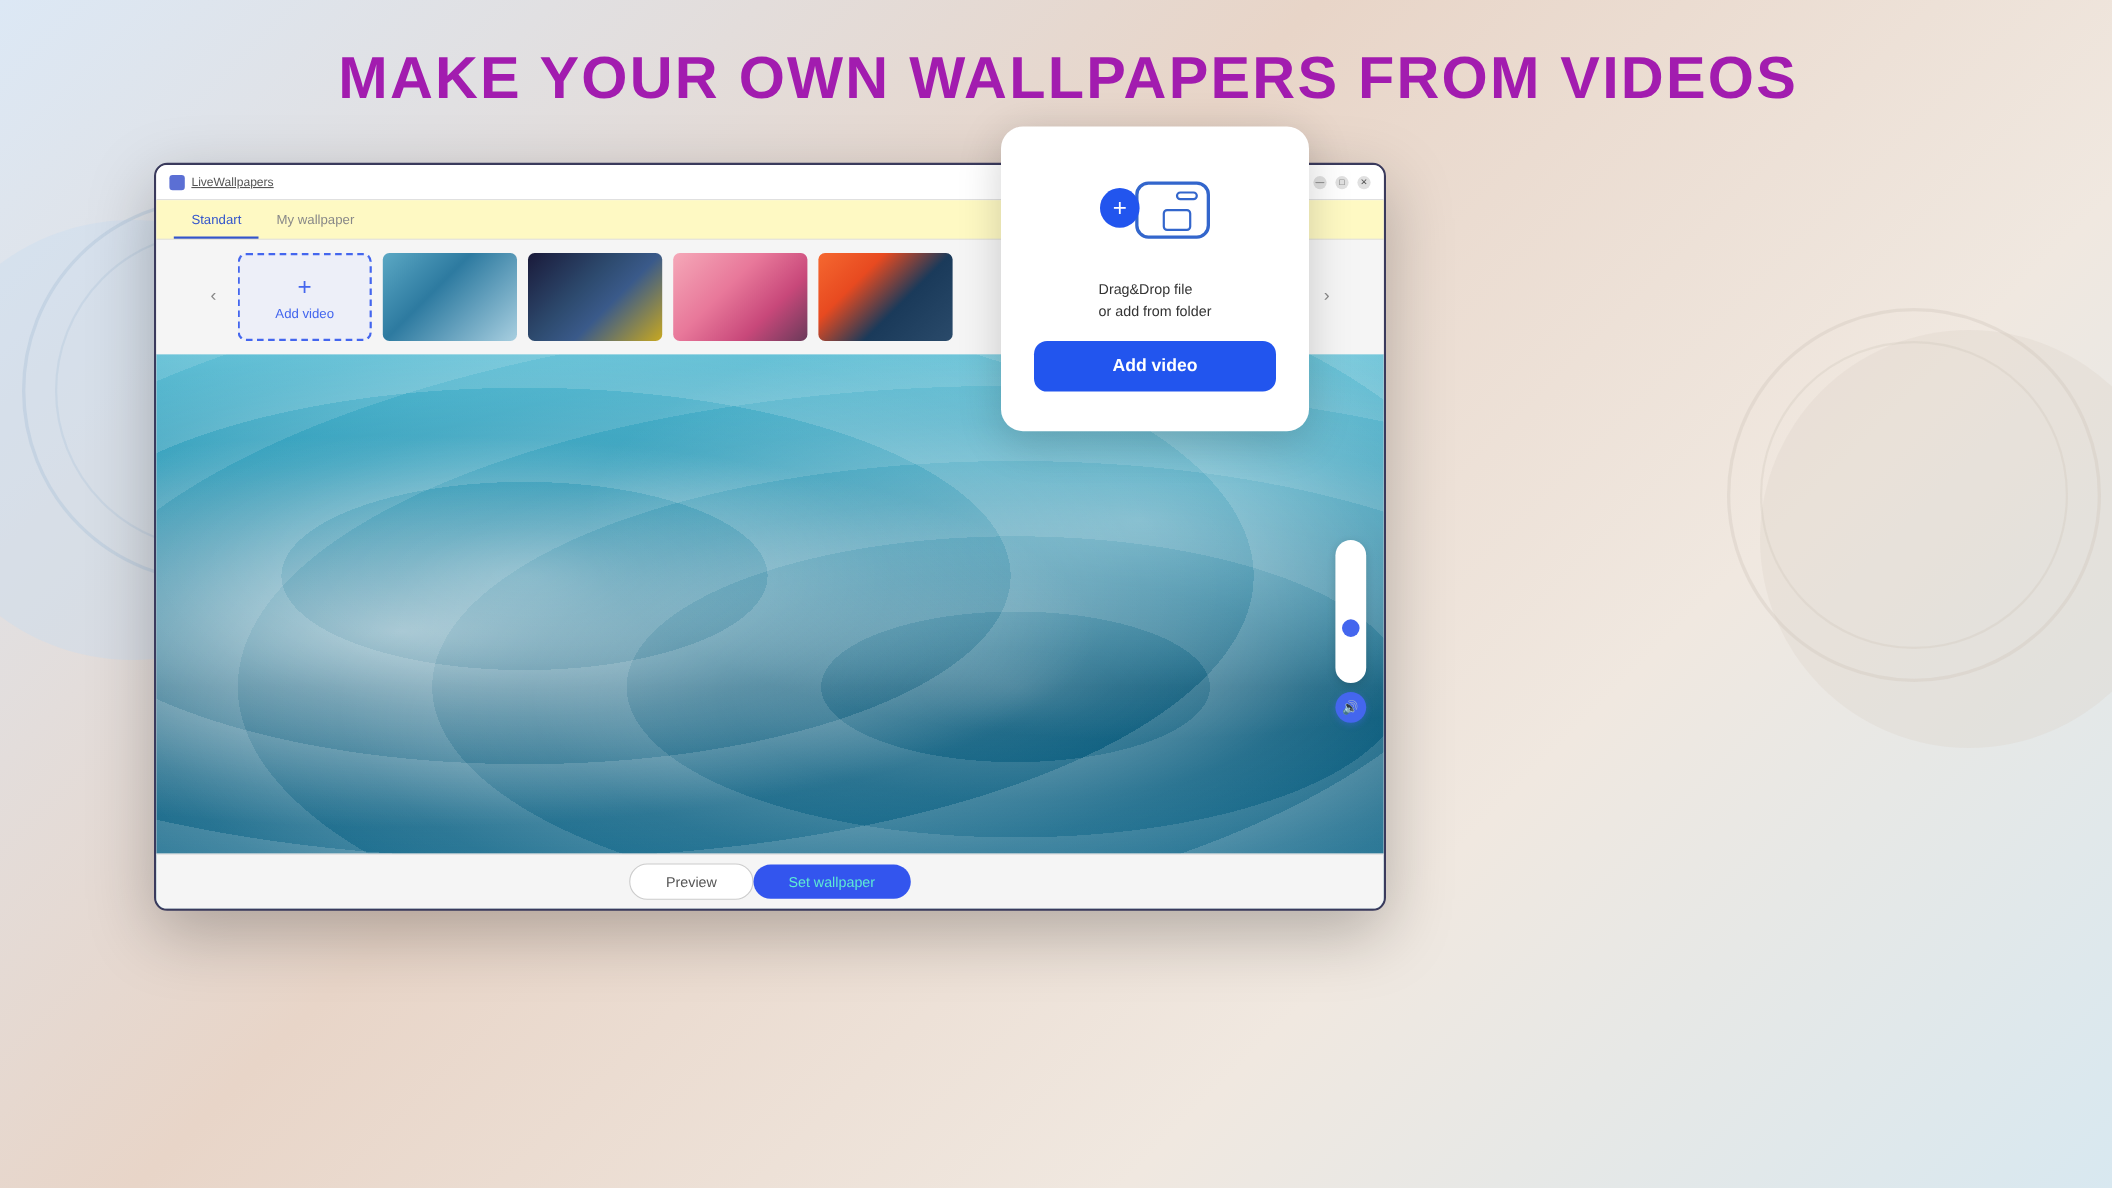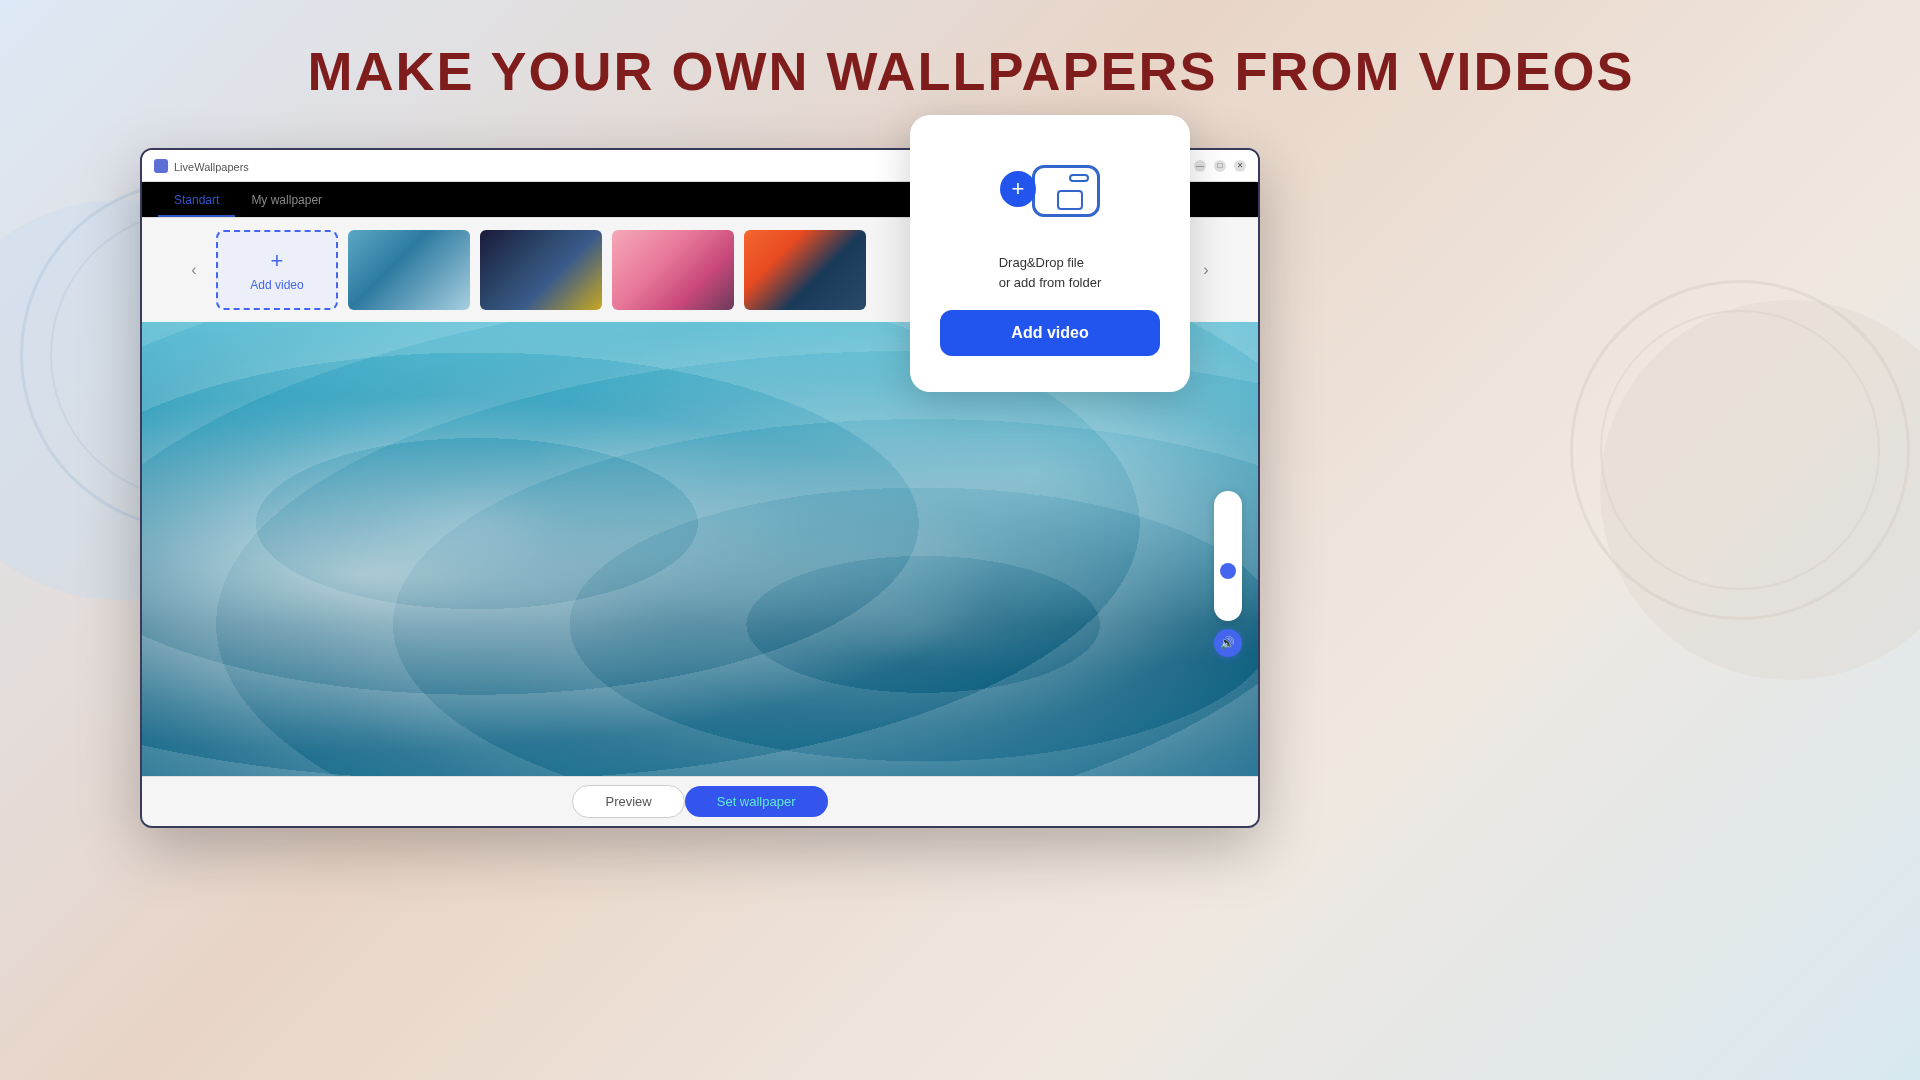--- a/index.html
+++ b/index.html
@@ -87,21 +87,21 @@
 
     
     .main-heading {
       position: absolute;
       top: 40px;
       left: 0;
       right: 0;
       text-align: center;
       font-size: 54px;
       font-weight: 900;
-      color: #7f1d1d;
+      color: #a21caf;
       letter-spacing: 2px;
       text-transform: uppercase;
       margin-left: 22px;
     }
 
     
     .app-window {
       position: absolute;
       top: 148px;
       left: 140px;
@@ -119,24 +119,25 @@
       align-items: center;
       justify-content: space-between;
       background: #ffffff;
       height: 32px;
       padding: 0 12px;
       border-bottom: 1px solid #ddd;
     }
 
     .title-bar-left {
       display: flex;
-      align-items: flex-end;
+      align-items: center;
       gap: 6px;
       font-size: 11px;
       color: #555;
+      text-decoration: underline;
     }
 
     .title-bar-icon {
       width: 14px;
       height: 14px;
       background: #5b6fd4;
       border-radius: 3px;
     }
 
     .title-bar-controls {
@@ -157,21 +158,21 @@
       justify-content: center;
       color: #888;
     }
 
     .win-btn-min { background: #e0e0e0; color: #555; }
     .win-btn-max { background: #e0e0e0; color: #555; }
     .win-btn-close { background: #e0e0e0; color: #555; }
 
     
     .tabs-bar {
-      background: #000000;
+      background: #fef9c3;
       padding: 0 16px;
       border-bottom: 1px solid #ddd;
       display: flex;
       align-items: flex-end;
       height: 36px;
     }
 
     .tab {
       padding: 8px 16px;
       font-size: 12px;

